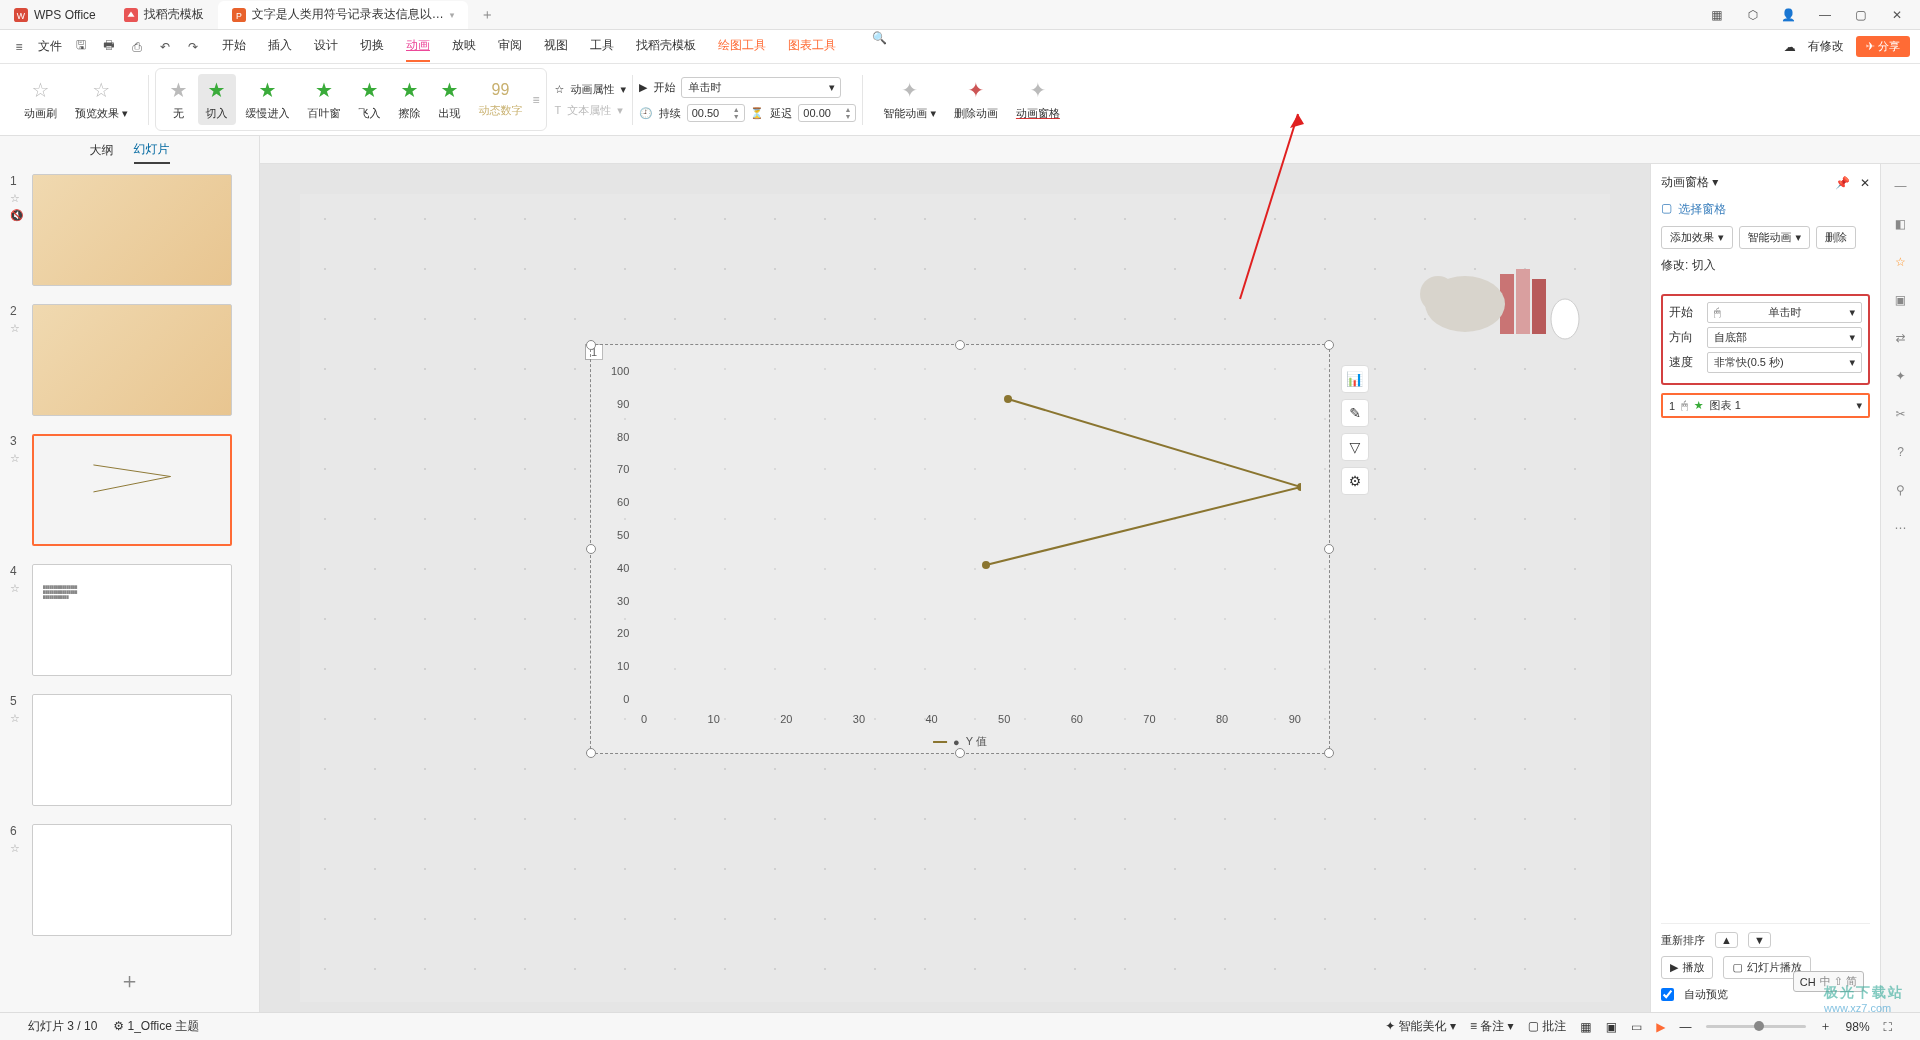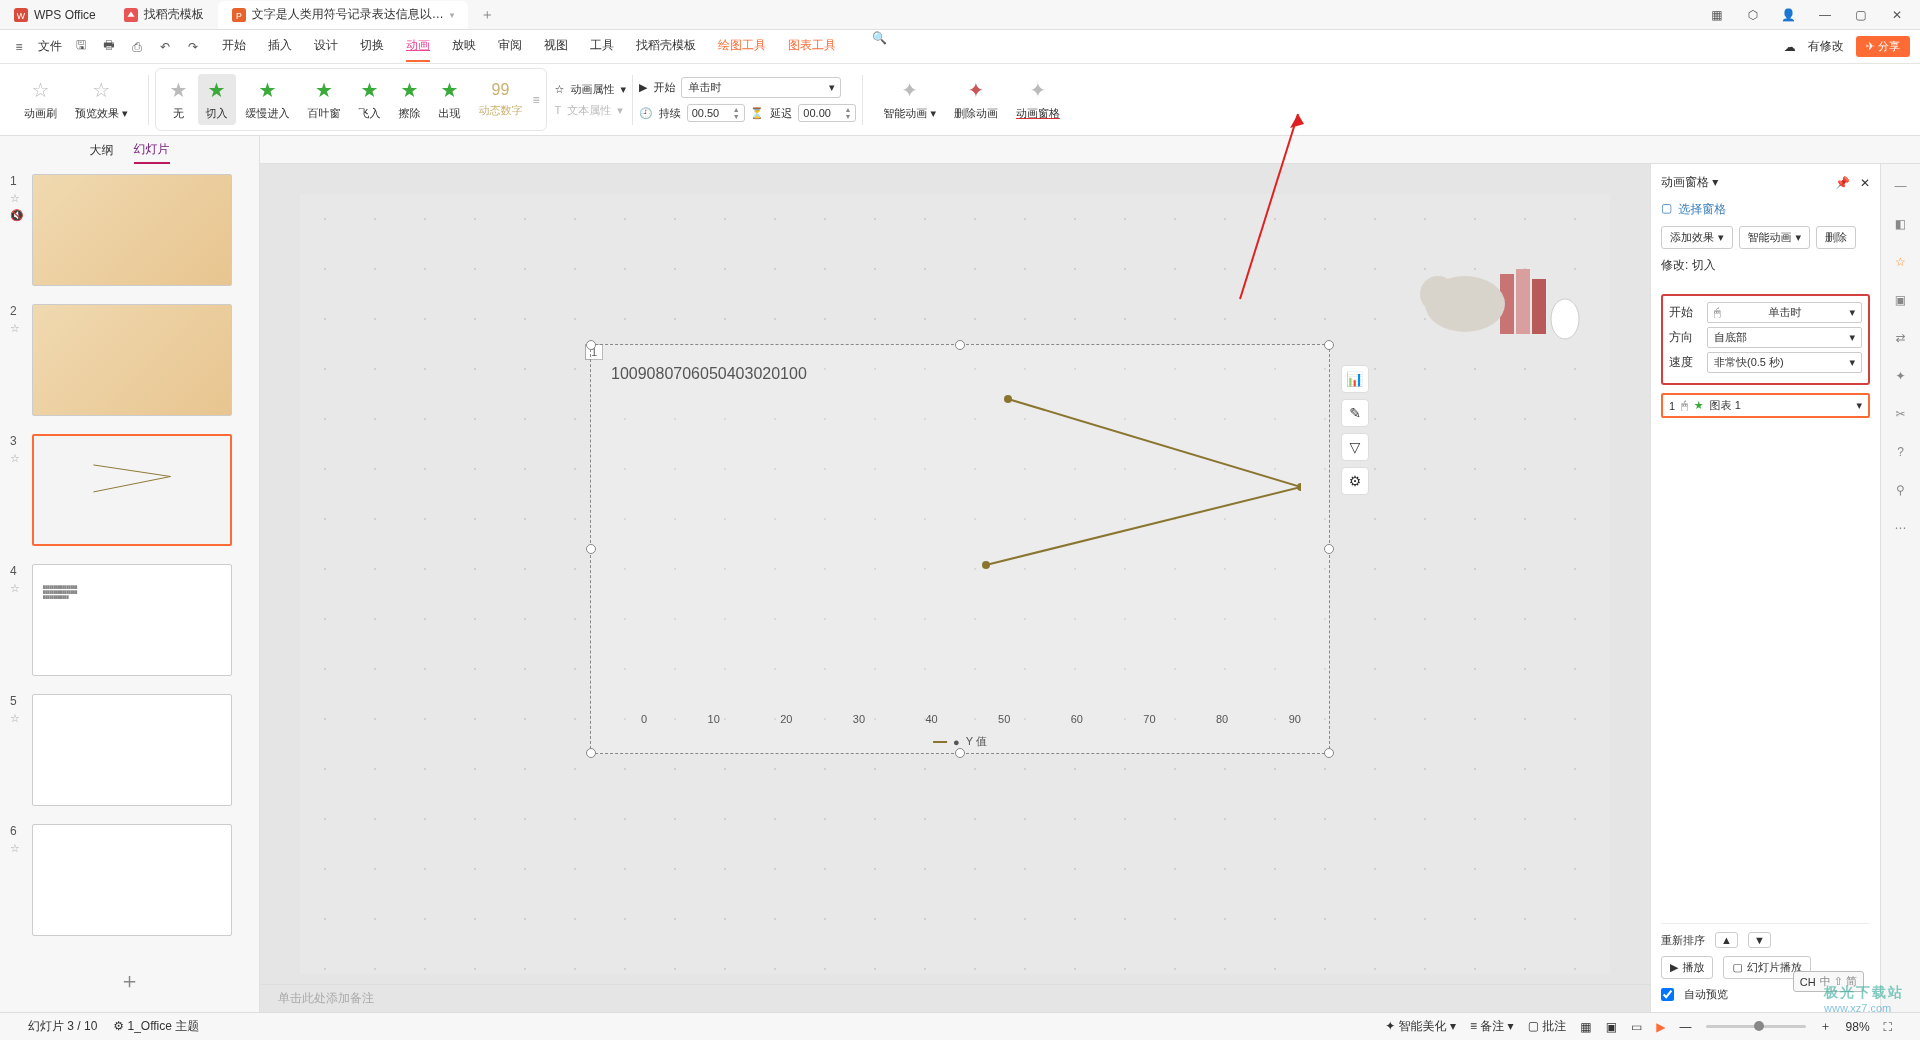--- a/index.html
+++ b/index.html
@@ -40,41 +40,41 @@
 .spinner-val { font-size: 11px; }
 .spinner-btns { display: flex; flex-direction: column; font-size: 7px; line-height: 7px; color: #888; }
 .dropdown { border: 1px solid #ccc; border-radius: 3px; padding: 2px 6px; background: #fff; display: flex; align-items: center; gap: 30px; font-size: 11px; width: 160px; justify-content: space-between; }
 
 
 .main { display: flex; height: calc(100% - 30px - 34px - 72px - 28px); }
 
 
 .thumb-tabs { width: 260px; background: #f7f7f7; display: flex; align-items: center; justify-content: center; gap: 20px; height: 28px; font-size: 12px; border-right: 1px solid #e0e0e0; }
 .thumb-tab { padding: 4px 0; cursor: pointer; }
-.thumb-tab.active { color: #701a75; border-bottom: 2px solid #be185d; }
+.thumb-tab.active { color: #0369a1; border-bottom: 2px solid #404040; }
 
 .thumb-row { height: 28px; display: flex; }
 
 
 .thumbnails { width: 260px; background: #f7f7f7; overflow-y: auto; padding: 10px 0; border-right: 1px solid #e0e0e0; display: flex; flex-direction: column; gap: 18px; }
 .thumb-item { display: flex; gap: 6px; padding: 0 10px; }
 .thumb-num { width: 16px; font-size: 12px; color: #555; }
 .thumb-icons { display: flex; flex-direction: column; gap: 4px; font-size: 11px; color: #aaa; }
 .thumb-img { width: 200px; height: 112px; background: #fff; border: 1px solid #ccc; border-radius: 2px; position: relative; overflow: hidden; }
 .thumb-img.selected { border: 2px solid #ff6b35; }
 .thumb-add { display: flex; justify-content: center; padding: 12px; font-size: 22px; color: #888; cursor: pointer; }
 
 
 .canvas-area { flex: 1; background: #e5e5e5; display: flex; flex-direction: column; position: relative; }
 .canvas { flex: 1; margin: 30px 40px 10px 40px; background: #e8e8e8; position: relative; }
 .dot-grid { position: absolute; inset: 0; background-image: radial-gradient(circle, #999 1px, transparent 1px); background-size: 50px 50px; opacity: 0.3; }
 .chart-obj { position: absolute; left: 290px; top: 150px; width: 740px; height: 410px; border: 1px dashed #888; background: rgba(255,255,255,0.2); }
 .handle { position: absolute; width: 10px; height: 10px; background: #fff; border: 1px solid #888; border-radius: 50%; }
 .chart-axes { position: absolute; left: 50px; top: 20px; width: 660px; height: 340px; }
-.y-labels { position: absolute; left: -30px; top: 0; height: 100%; display: flex; flex-direction: row; justify-content: space-between; font-size: 16px; color: #555; text-align: right; }
+.y-labels { position: absolute; left: -30px; top: 0; height: 100%; display: flex; flex-direction: column; justify-content: space-between; font-size: 11px; color: #555; text-align: right; }
 .x-labels { position: absolute; bottom: -20px; left: 0; width: 100%; display: flex; justify-content: space-between; font-size: 11px; color: #555; }
 .chart-legend { position: absolute; bottom: 4px; left: 50%; transform: translateX(-50%); font-size: 11px; color: #555; display: flex; align-items: center; gap: 6px; }
 .floating-tools { position: absolute; right: -40px; top: 20px; display: flex; flex-direction: column; gap: 6px; }
 .float-btn { width: 28px; height: 28px; background: #fff; border: 1px solid #ddd; border-radius: 4px; display: flex; align-items: center; justify-content: center; cursor: pointer; font-size: 14px; }
 .decor-img { position: absolute; right: 20px; top: 40px; width: 220px; height: 120px; }
 .slide-num-box { position: absolute; left: 285px; top: 150px; background: #fff; border: 1px solid #aaa; padding: 1px 5px; font-size: 11px; }
 .notes-bar { height: 28px; padding: 0 18px; display: flex; align-items: center; color: #aaa; font-size: 12px; border-top: 1px solid #ddd; }
 
 
 .right-panel { width: 230px; background: #fff; border-left: 1px solid #e0e0e0; padding: 10px 10px; font-size: 12px; display: flex; flex-direction: column; }
@@ -399,23 +399,20 @@
         </div>
         <div class="chart-legend"><span style="display:inline-block;width:14px;height:2px;background:#8a7530;"></span>●<span>Y 值</span></div>
         <div class="floating-tools">
           <div class="float-btn">📊</div>
           <div class="float-btn">✎</div>
           <div class="float-btn">▽</div>
           <div class="float-btn">⚙</div>
         </div>
       </div>
     </div>
-    <div class="notes-bar">
-        <span>单击此处添加备注</span>
-      </div>
   </div>
 
   <div class="right-panel">
     <div class="panel-header">
       <span><span>动画窗格</span> ▾</span>
       <span style="display:flex;gap:10px;">
         <span>📌</span>
         <span>✕</span>
       </span>
     </div>

